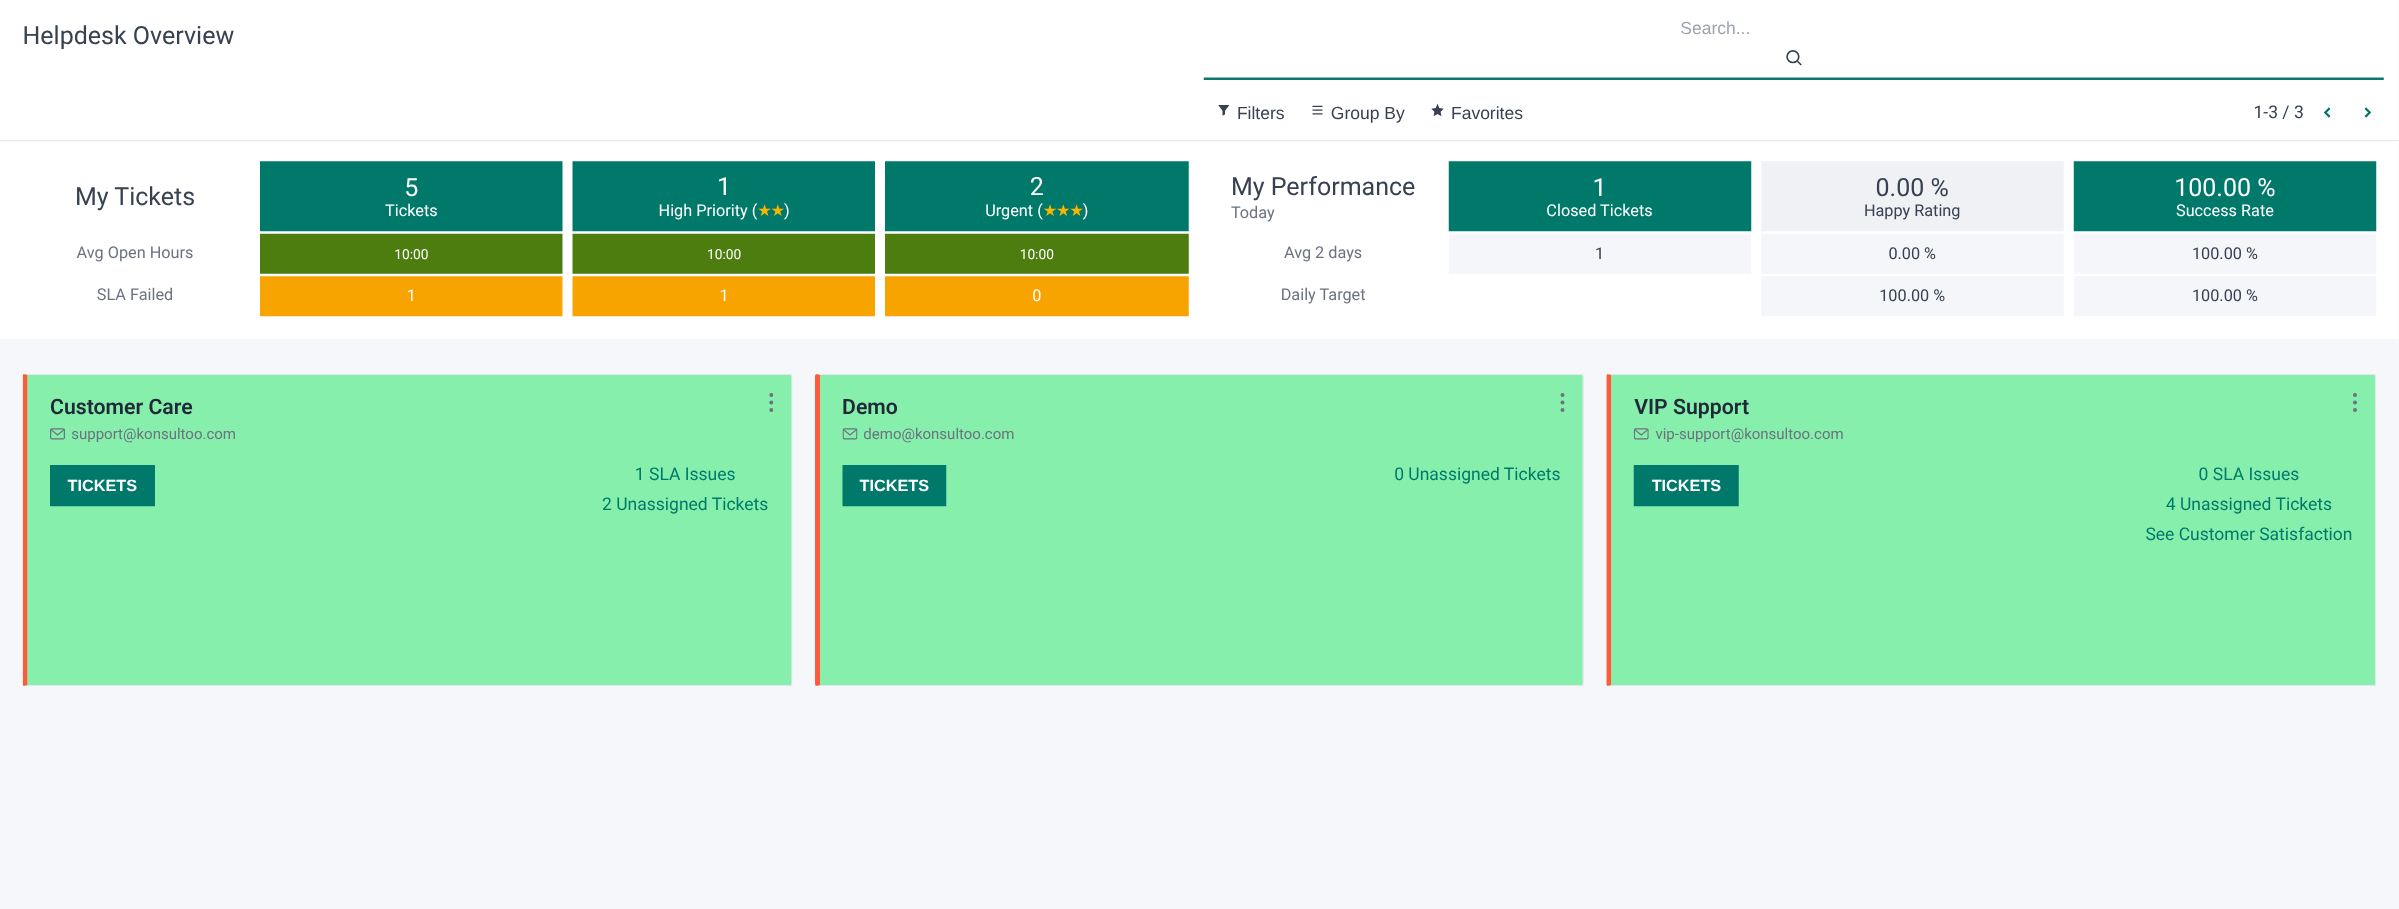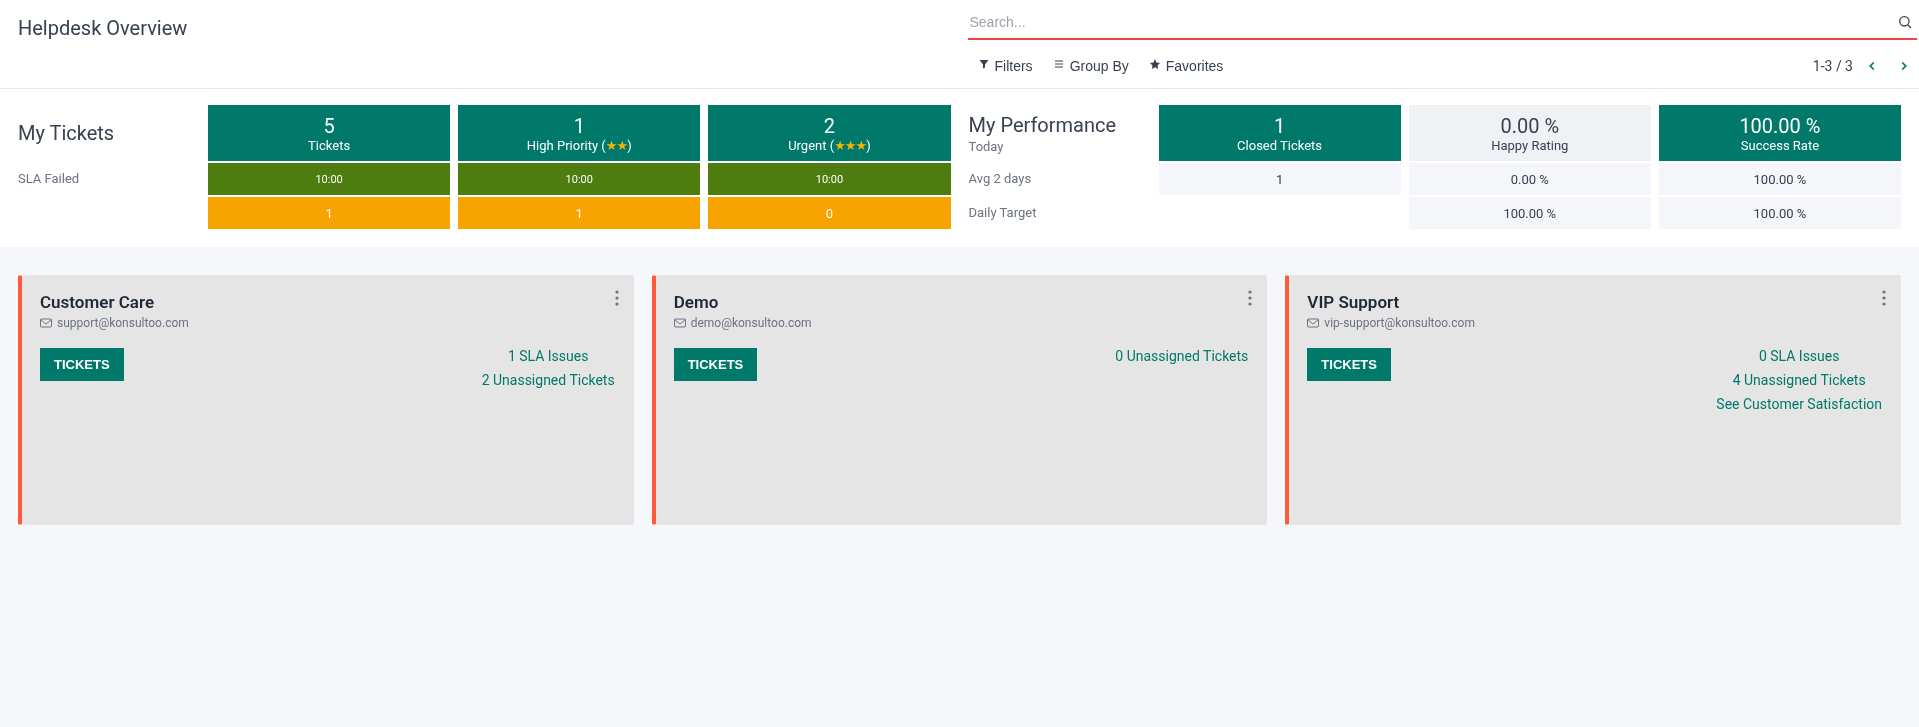--- a/index.html
+++ b/index.html
@@ -6,40 +6,41 @@
     body {
       font-family: -apple-system, BlinkMacSystemFont, 'Segoe UI', Roboto, 'Helvetica Neue', Arial, sans-serif;
       background: #f6f7fa;
       color: #374151;
       font-size: 14px;
     }
     .top-bar {
       background: #fff;
       display: flex;
       align-items: flex-start;
-      padding: 10px 2px 0px 18px;
+      padding: 10px 12px 0px 18px;
       border-bottom: 1px solid #e5e7eb;
     }
     .page-title {
       font-size: 20px;
       color: #374151;
       font-weight: 400;
       padding-top: 6px;
     }
     .spacer { flex: 1; }
     .search-area {
       flex: 0 0 50%;
       display: flex;
       flex-direction: column;
     }
     .search-row {
       display: flex;
       align-items: center;
-      border-bottom: 2px solid #ef4444;
+      border-bottom: 2px solid #0f766e;
       padding-bottom: 4px;
+      flex-direction: column;
     }
     .search-input {
       flex: 1;
       border: none;
       outline: none;
       font-size: 14px;
       padding: 4px 2px;
       background: transparent;
     }
     .search-input::placeholder { color: #9ca3af; }
@@ -69,20 +70,21 @@
       background: #fff;
       padding: 16px 18px 18px 18px;
       display: flex;
       gap: 18px;
     }
     .panel { flex: 1; display: flex; gap: 10px; }
     .panel-labels {
       flex: 0 0 180px;
       display: flex;
       flex-direction: column;
+      align-items: center;
     }
     .panel-heading {
       font-size: 20px;
       color: #374151;
       font-weight: 400;
       height: 56px;
       display: flex; align-items: center;
     }
     .panel-sublabel {
       font-size: 13px;
@@ -136,21 +138,21 @@
       height: 32px;
       display: flex; align-items: center; justify-content: center;
       font-size: 13px;
     }
     .kanban-wrap {
       padding: 28px 18px;
       display: flex;
       gap: 18px;
     }
     .kcard {
-      background: #e5e5e5;
+      background: #86efac;
       flex: 1;
       border: 1px solid #e3e6ea;
       border-left: 4px solid #ff5b3a;
       border-radius: 2px;
       padding: 16px 18px;
       min-height: 250px;
       position: relative;
     }
     .kcard-title { font-size: 17px; font-weight: 600; color: #1f2937; }
     .kcard-email { font-size: 12px; color: #6b7280; margin-top: 4px; display: flex; align-items: center; gap: 5px;}
@@ -226,20 +228,21 @@
       </div>
     </div>
   </div>
 </div>
 
 <div class="dashboard">
 
   <div class="panel">
     <div class="panel-labels">
       <div class="panel-heading">My Tickets</div>
+      <div class="panel-sublabel">Avg Open Hours</div>
       <div class="panel-sublabel">SLA Failed</div>
     </div>
     <div id="tickets-cols" style="display:flex; gap:8px; flex:1;">
         <div class="metric-col">
           <div class="metric-head">
             <div class="metric-big">5</div>
             <div class="metric-small"><span>Tickets</span></div>
           </div>
           <div class="metric-row-dark">10:00</div>
           <div class="metric-row-orange">1</div>

